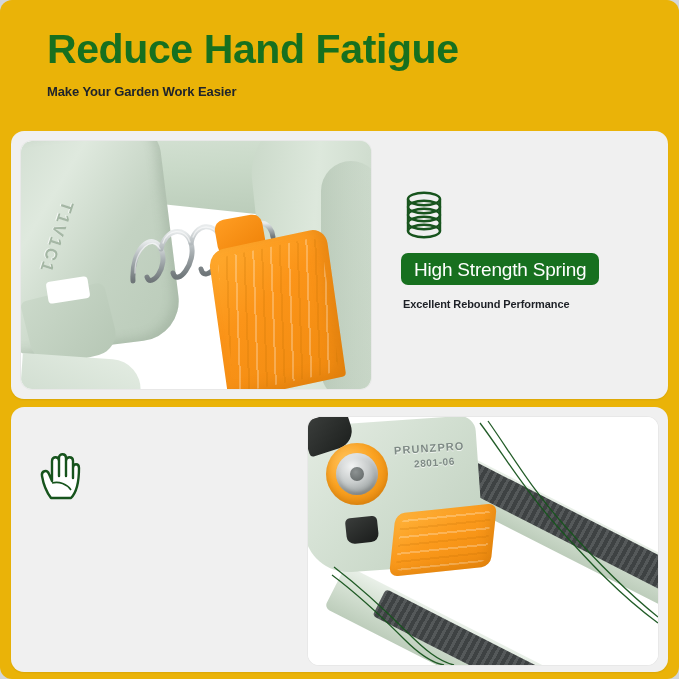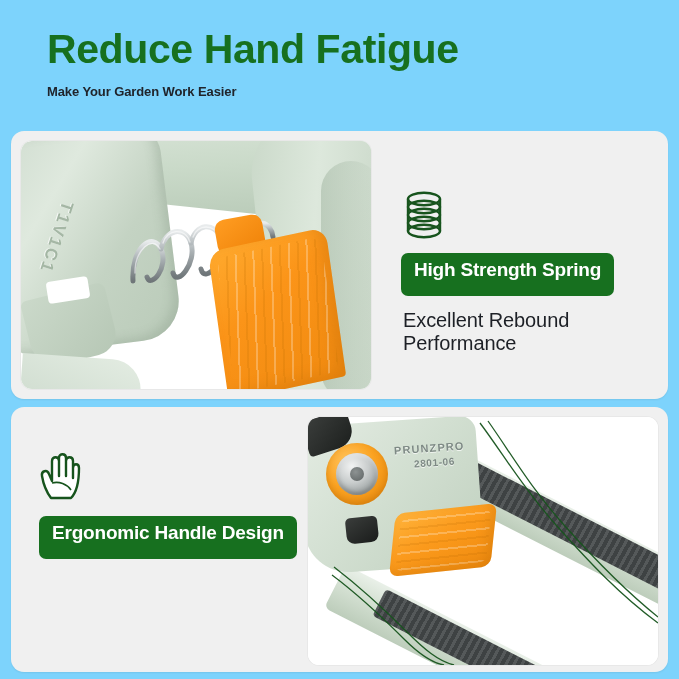--- a/index.html
+++ b/index.html
@@ -12,22 +12,23 @@
     height: 679px;
     overflow: hidden;
     font-family: "Liberation Sans", sans-serif;
     -webkit-font-smoothing: antialiased;
   }
 
   .page {
     position: relative;
     width: 679px;
     height: 679px;
-    background: #7dd3fc;
+    background: #eab308;
     box-sizing: border-box;
+    border-radius: 12px;
   }
 
   
   .header {
     position: absolute;
     left: 47px;
     top: 29px;
     width: 600px;
   }
   .headline {
@@ -86,30 +87,30 @@
 
   .feature-icon {
     display: block;
     margin-bottom: 14px;
   }
   .badge {
     display: inline-block;
     background: #17701f;
     color: #ffffff;
     font-size: 19px;
-    font-weight: bold;
+    font-weight: normal;
     letter-spacing: -0.2px;
-    padding: 6px 13px 15px 13px;
+    padding: 6px 13px 4px 13px;
     border-radius: 7px;
     white-space: nowrap;
   }
   .feature-desc {
     margin: 13px 0 0 2px;
-    font-size: 20px;
-    font-weight: normal;
+    font-size: 11px;
+    font-weight: bold;
     color: #1d2026;
     letter-spacing: -0.1px;
   }
 
   
   .t-scene { position: absolute; inset: 0; background: #fff; }
 
   
   .t-jaw {
     position: absolute;
@@ -448,21 +449,20 @@
     <div class="feature feature-bottom">
       <span class="feature-icon">
         <svg class="icon-svg" width="46" height="50" viewBox="0 0 46 50" aria-hidden="true">
           <path d="M12,46 C6,38 4,30 3,24 C2,19 8,17 10,22 L13,29 L13,9
                    C13,4 20,4 20,9 L20,24 L20,6 C20,1 27,1 27,6 L27,24 L27,9
                    C27,4 34,4 34,9 L34,26 L34,16 C34,11 40,11 40,16
                    C40,30 38,40 32,46 Z" fill="#ffffff" stroke="#17541d" stroke-width="2.4" stroke-linejoin="round"></path>
           <path d="M13,31 C20,29 28,32 32,38" fill="none" stroke="#17541d" stroke-width="1.6"></path>
         </svg>
       </span>
-      <span class="badge">Ergonomic Handle Design</span>
     </div>
 
     <div class="photo photo-bottom">
       <div class="b-scene">
 
         <div class="b-handle b-handle-upper"></div>
         <div class="b-grip b-grip-upper"></div>
         <div class="b-handle b-handle-lower"></div>
         <div class="b-grip b-grip-lower"></div>
 

